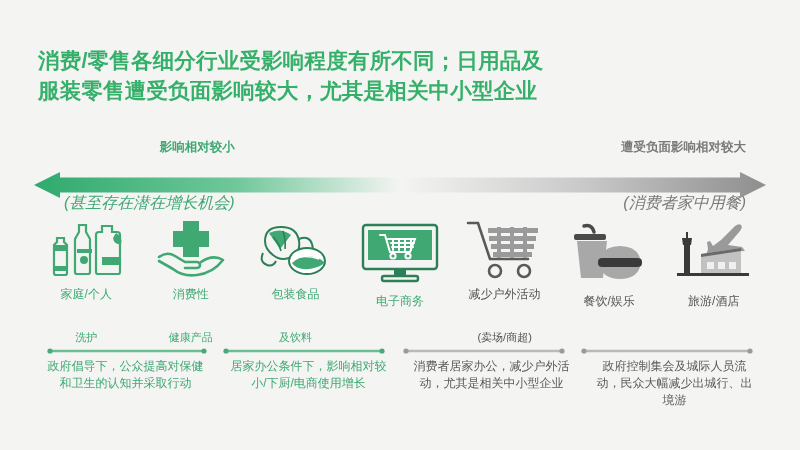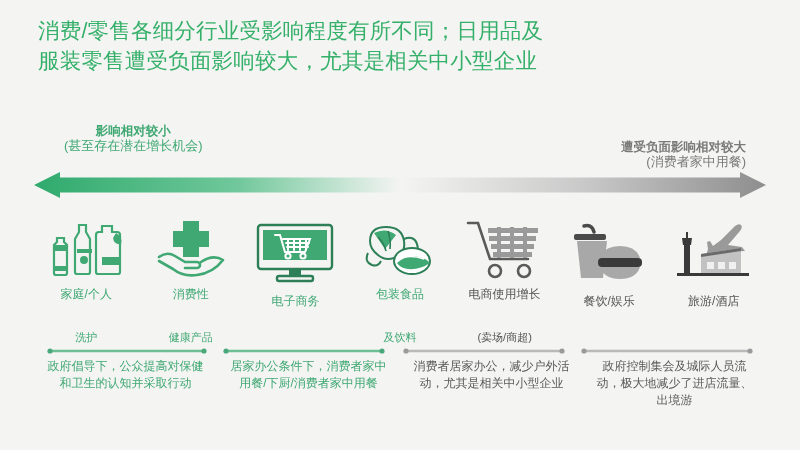--- a/index.html
+++ b/index.html
@@ -7,31 +7,31 @@
     width:800px;height:450px;
     background:#f4f4f2;
     font-family:"Liberation Sans","DejaVu Sans",sans-serif;
     overflow:hidden;
     position:relative;
   }
   .slide{position:relative;width:800px;height:450px;}
 
   
   .title{
-    position:absolute;left:38px;top:16px;width:728px;
-    font-size:21.5px;font-weight:normal;line-height:30px;
+    position:absolute;left:38px;top:46px;width:728px;
+    font-size:21.5px;font-weight:bold;line-height:30px;
     color:#35b06a;letter-spacing:.2px;
   }
   .title div{white-space:nowrap;}
 
   
-  .spec-left{position:absolute;left:64px;top:124px;text-align:center;}
+  .spec-left{position:absolute;left:64px;top:140px;text-align:right;}
   .spec-right{position:absolute;right:54px;top:140px;text-align:right;}
   .spec-main{font-size:12.5px;font-weight:bold;line-height:15px;}
-  .spec-sub{font-size:13px;line-height:14px;}
+  .spec-sub{font-size:16px;font-style:italic;line-height:14px;margin-top:41px;}
   .spec-left .spec-main{color:#3fa873;}
   .spec-left .spec-sub{color:#3fa873;}
   .spec-right .spec-main{color:#7a7a7a;}
   .spec-right .spec-sub{color:#7a7a7a;}
 
   
   .arrow-band{position:absolute;left:34px;top:172px;width:732px;height:26px;}
   .arrow-band svg{display:block;}
 
   
@@ -129,80 +129,80 @@
           <path d="M4,38 q8,-6 16,-1 l10,6 h12 a3,3 0 0 1 0,6 h-12
                    M46,43 q12,-8 22,-2 q-10,13 -26,15 q-14,2 -24,-6 l-14,-8" fill="none" stroke="#3fa873" stroke-width="2.6" stroke-linejoin="round" stroke-linecap="round"></path>
         </svg>
       </div>
       <div class="cat-label">消费性</div>
       <div class="cat-sub">健康产品</div>
     </div>
 
     <div class="col g">
       <div class="icon-box">
+        <svg width="76" height="62" viewBox="0 0 76 62" xmlns="http://www.w3.org/2000/svg">
+          <g stroke="#2c7f56" stroke-width="2" fill="none">
+            <path d="M8,22 q0,-14 16,-14 q16,0 18,14 q2,13 -10,17 q-9,3 -16,-3 q-8,-6 -8,-14 z"></path>
+            <path d="M6,34 q-4,9 4,12 q6,2 9,-4"></path>
+            <path d="M42,20 q10,-4 13,5 q3,9 -6,11"></path>
+          </g>
+          <path d="M12,14 q12,-6 22,2 l-11,14 z" fill="#3fa873"></path>
+          <g stroke="#2c7f56" stroke-width="1.6" fill="none">
+            <path d="M16,18 q6,6 8,14"></path>
+              <path d="M26,12 q3,9 2,18"></path>
+          </g>
+          <ellipse cx="50" cy="42" rx="18" ry="13" fill="#fff" stroke="#2c7f56" stroke-width="2"></ellipse>
+          <path d="M35,44 q10,-9 22,-6 q8,2 11,6 q-10,7 -22,6 q-8,-1 -11,-6 z" fill="#3fa873"></path>
+          <path d="M36,40 q12,-5 26,0" stroke="#fff" stroke-width="1.6" fill="none"></path>
+        </svg>
+      </div>
+      <div class="cat-label">包装食品</div>
+      <div class="cat-sub">及饮料</div>
+    </div>
+
+    <div class="col g">
+      <div class="icon-box">
         <svg width="80" height="62" viewBox="0 0 80 62" xmlns="http://www.w3.org/2000/svg">
           <rect x="3" y="3" width="74" height="44" rx="3" fill="none" stroke="#2c7f56" stroke-width="2.4"></rect>
           <rect x="8" y="8" width="64" height="30" fill="#3fa873"></rect>
           <g stroke="#fff" stroke-width="2" fill="none" stroke-linecap="round">
             <path d="M20,13 h5 l5,17 h20 l5,-13 h-27"></path>
             <path d="M33,17 v11 M39,17 v11 M45,17 v11 M51,17 v11"></path>
             <path d="M31,21 h23 M32,25 h21"></path>
             <circle cx="33" cy="34" r="2.6"></circle>
               <circle cx="48" cy="34" r="2.6"></circle>
           </g>
           <rect x="34" y="47" width="12" height="7" fill="#2c7f56"></rect>
           <rect x="22" y="54" width="36" height="5" rx="2" fill="none" stroke="#2c7f56" stroke-width="2.4"></rect>
         </svg>
       </div>
       <div class="cat-label">电子商务</div>
       <div class="cat-sub"></div>
     </div>
 
-    <div class="col g">
-      <div class="icon-box">
-        <svg width="76" height="62" viewBox="0 0 76 62" xmlns="http://www.w3.org/2000/svg">
-          <g stroke="#2c7f56" stroke-width="2" fill="none">
-            <path d="M8,22 q0,-14 16,-14 q16,0 18,14 q2,13 -10,17 q-9,3 -16,-3 q-8,-6 -8,-14 z"></path>
-            <path d="M6,34 q-4,9 4,12 q6,2 9,-4"></path>
-            <path d="M42,20 q10,-4 13,5 q3,9 -6,11"></path>
-          </g>
-          <path d="M12,14 q12,-6 22,2 l-11,14 z" fill="#3fa873"></path>
-          <g stroke="#2c7f56" stroke-width="1.6" fill="none">
-            <path d="M16,18 q6,6 8,14"></path>
-              <path d="M26,12 q3,9 2,18"></path>
-          </g>
-          <ellipse cx="50" cy="42" rx="18" ry="13" fill="#fff" stroke="#2c7f56" stroke-width="2"></ellipse>
-          <path d="M35,44 q10,-9 22,-6 q8,2 11,6 q-10,7 -22,6 q-8,-1 -11,-6 z" fill="#3fa873"></path>
-          <path d="M36,40 q12,-5 26,0" stroke="#fff" stroke-width="1.6" fill="none"></path>
-        </svg>
-      </div>
-      <div class="cat-label">包装食品</div>
-      <div class="cat-sub">及饮料</div>
-    </div>
-
     <div class="col k">
       <div class="icon-box">
         <svg width="78" height="62" viewBox="0 0 78 62" xmlns="http://www.w3.org/2000/svg">
           <path d="M2,4 h10 l12,36 h38" fill="none" stroke="#5a5a5a" stroke-width="2.6" stroke-linecap="round"></path>
           <g fill="#9a9a9a">
             <rect x="22" y="9" width="50" height="5"></rect>
             <rect x="23" y="17" width="47" height="5"></rect>
             <rect x="25" y="25" width="43" height="5"></rect>
             <rect x="27" y="33" width="39" height="5"></rect>
           </g>
           <g fill="#9a9a9a">
             <rect x="31" y="8" width="4" height="31"></rect>
             <rect x="44" y="8" width="4" height="31"></rect>
             <rect x="57" y="8" width="4" height="31"></rect>
           </g>
           <circle cx="29" cy="52" r="6" fill="none" stroke="#5a5a5a" stroke-width="2.6"></circle>
           <circle cx="58" cy="52" r="6" fill="none" stroke="#5a5a5a" stroke-width="2.6"></circle>
         </svg>
       </div>
-      <div class="cat-label">电商使用增长</div>
+      <div class="cat-label">减少户外活动</div>
       <div class="cat-sub">(卖场/商超)</div>
     </div>
 
 
     <div class="col k">
       <div class="icon-box">
         <svg width="78" height="62" viewBox="0 0 78 62" xmlns="http://www.w3.org/2000/svg">
 
           <path d="M14,4 q8,-2 10,6" fill="none" stroke="#4a4a4a" stroke-width="3.4" stroke-linecap="round"></path>
 
@@ -264,18 +264,18 @@
         <circle cx="372" cy="4" r="2.6"></circle>
           <circle cx="528" cy="4" r="2.6"></circle>
         <circle cx="550" cy="4" r="2.6"></circle>
           <circle cx="716" cy="4" r="2.6"></circle>
       </g>
     </svg>
   </div>
 
   <div class="descs">
     <div class="desc g">政府倡导下，公众提高对保健和卫生的认知并采取行动</div>
-    <div class="desc g">居家办公条件下，消费者家中用餐/下厨/消费者家中用餐</div>
+    <div class="desc g">居家办公条件下，影响相对较小/下厨/电商使用增长</div>
     <div class="desc k">消费者居家办公，减少户外活动，尤其是相关中小型企业</div>
-    <div class="desc k">政府控制集会及城际人员流动，极大地减少了进店流量、出境游</div>
+    <div class="desc k">政府控制集会及城际人员流动，民众大幅减少出城行、出境游</div>
   </div>
 
 </div>
 
 </body></html>

